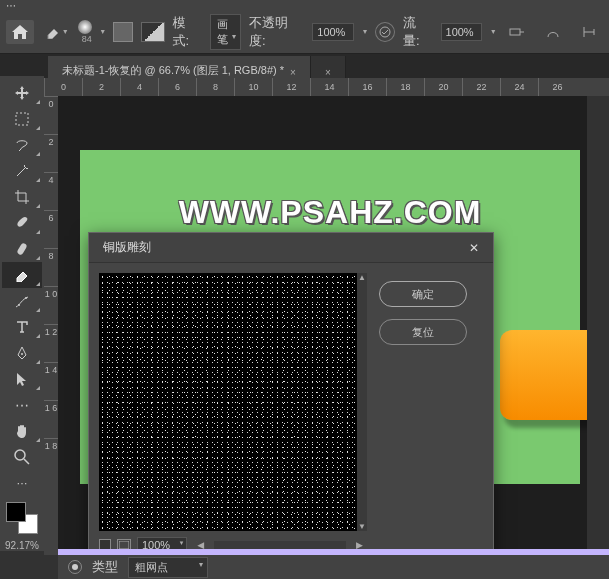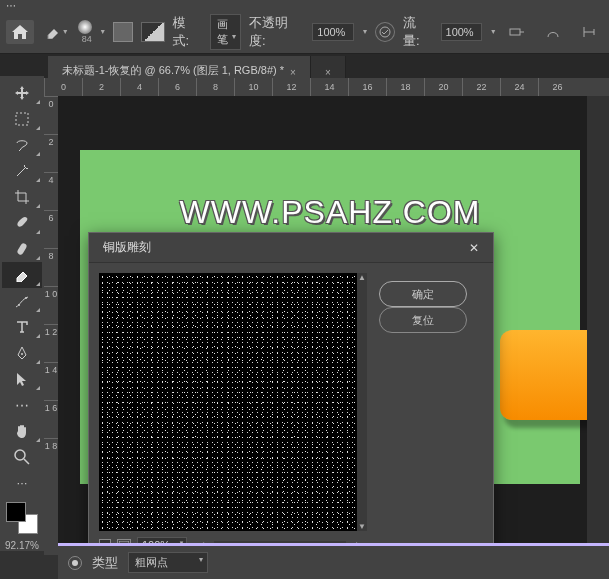--- a/index.html
+++ b/index.html
@@ -31,44 +31,44 @@
 .fgbg{position:relative;width:32px;height:32px;margin-top:6px}
 .fgbg .bg{position:absolute;right:0;bottom:0;width:20px;height:20px;background:#fff;border:1px solid #888}
 .fgbg .fg{position:absolute;left:0;top:0;width:20px;height:20px;background:#000;border:1px solid #888}
 .zoom-lbl{font-size:10px;color:#bbb;margin-top:6px}
 .ruler-h{position:absolute;left:44px;top:78px;right:0;height:18px;background:#424242;display:flex;align-items:center;overflow:hidden}
 .ruler-h .tick{flex:0 0 38px;text-align:center;font-size:9px;color:#bbb;border-left:1px solid #666;height:100%;display:flex;align-items:center;justify-content:center}
 .ruler-v{position:absolute;left:44px;top:96px;width:14px;bottom:24px;background:#424242;display:flex;flex-direction:column}
 .ruler-v .tick{flex:0 0 38px;font-size:9px;color:#bbb;text-align:center;border-top:1px solid #666;writing-mode:horizontal-tb;padding-top:2px}
 .canvas-area{position:absolute;left:58px;top:96px;right:22px;bottom:24px;background:#1e1e1e;overflow:hidden}
 .artboard{position:absolute;left:22px;top:54px;width:500px;height:334px;background:#7ac96f;display:flex;align-items:flex-start;justify-content:center}
-.watermark{margin-top:44px;font-size:32px;font-weight:400;color:#fff;text-shadow:2px 2px 0 #555,-1px -1px 0 #555,1px -1px 0 #555,-1px 1px 0 #555;letter-spacing:1px;font-family:Arial,sans-serif}
+.watermark{margin-top:44px;font-size:32px;font-weight:700;color:#fff;text-shadow:2px 2px 0 #555,-1px -1px 0 #555,1px -1px 0 #555,-1px 1px 0 #555;letter-spacing:1px;font-family:Arial,sans-serif}
 .orange-obj{position:absolute;right:-20px;top:180px;width:100px;height:90px;background:linear-gradient(180deg,#ffb52e,#f88c00);border-radius:12px;box-shadow:4px 8px 4px rgba(0,0,0,.3)}
 .uibq{position:absolute;right:8px;bottom:4px;font-size:16px;font-weight:600;color:#5aa0e6;text-shadow:0 0 2px #fff}
 .dialog{position:absolute;left:88px;top:232px;width:406px;background:#454545;border:1px solid #666;box-shadow:0 4px 16px rgba(0,0,0,.5)}
 .dlg-title{height:30px;background:#424242;display:flex;align-items:center;justify-content:space-between;padding:0 14px;border-bottom:1px solid #333}
 .dlg-title span{color:#ddd;font-size:12px}
 .dlg-close{color:#ccc;font-size:13px;cursor:pointer}
 .dlg-body{display:flex;padding:10px;gap:12px}
 .preview-wrap{position:relative;width:268px}
 .preview{width:258px;height:258px;background:#000;position:relative;overflow:hidden}
 .noise{position:absolute;inset:0;background-image:radial-gradient(#fff 0.5px,transparent 0.5px),radial-gradient(#fff 0.5px,transparent 0.5px),radial-gradient(#eee 0.8px,transparent 0.8px);background-size:7px 7px,11px 11px,5px 5px;background-position:0 0,3px 4px,6px 2px;opacity:.9}
 .vtrack{position:absolute;right:0;top:0;width:10px;height:258px;background:#3a3a3a;display:flex;flex-direction:column;justify-content:space-between;align-items:center}
 .vtrack .arr{font-size:8px;color:#aaa}
 .pbar{height:20px;display:flex;align-items:center;gap:6px;margin-top:4px}
 .chk{width:12px;height:12px;border:1px solid #888;background:#333}
 .fit{width:14px;height:12px;border:1px solid #888;display:flex;align-items:center;justify-content:center}
 .zoom-v{background:#323232;border:1px solid #555;padding:1px 16px 1px 4px;position:relative;font-size:10px}
 .zoom-v::after{content:"▾";position:absolute;right:3px;font-size:7px;color:#aaa}
 .harr{font-size:9px;color:#aaa;padding:0 4px}
 .htrack{flex:1;height:8px;background:#3a3a3a}
-.btns{display:flex;flex-direction:column;padding-top:8px}
+.btns{display:flex;flex-direction:column;gap:12px;padding-top:8px}
 .dlg-btn{width:88px;height:26px;border:1px solid #888;border-radius:13px;background:#454545;display:flex;align-items:center;justify-content:center;font-size:12px;color:#ddd}
 .dlg-btn.primary{border-color:#aaa}
-.bottombar{position:absolute;left:58px;right:0;bottom:0;height:36px;background:#424242;display:flex;align-items:center;gap:10px;padding:0 10px;border-top:3px solid #c4b5fd}
+.bottombar{position:absolute;left:58px;right:0;bottom:0;height:30px;background:#424242;display:flex;align-items:center;gap:10px;padding:0 10px;border-top:6px solid #c4b5fd}
 .eye{width:14px;height:14px;border:1px solid #888;border-radius:50%;position:relative}
 .eye::after{content:"";position:absolute;inset:3px;background:#ccc;border-radius:50%}
 svg{display:block}
 </style>
 </head>
 <body>
 
 <div class="menubar">
   <span>⋯</span>
 </div>

